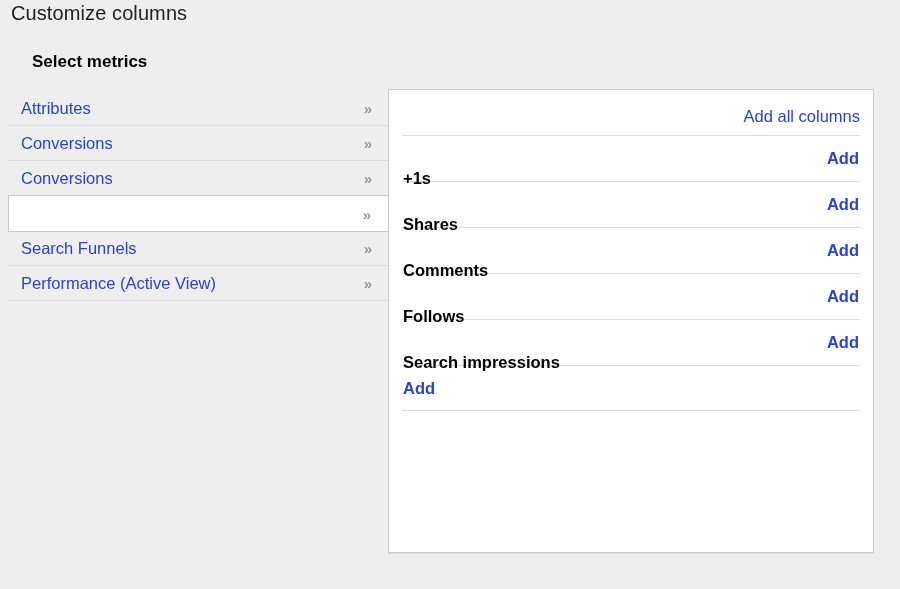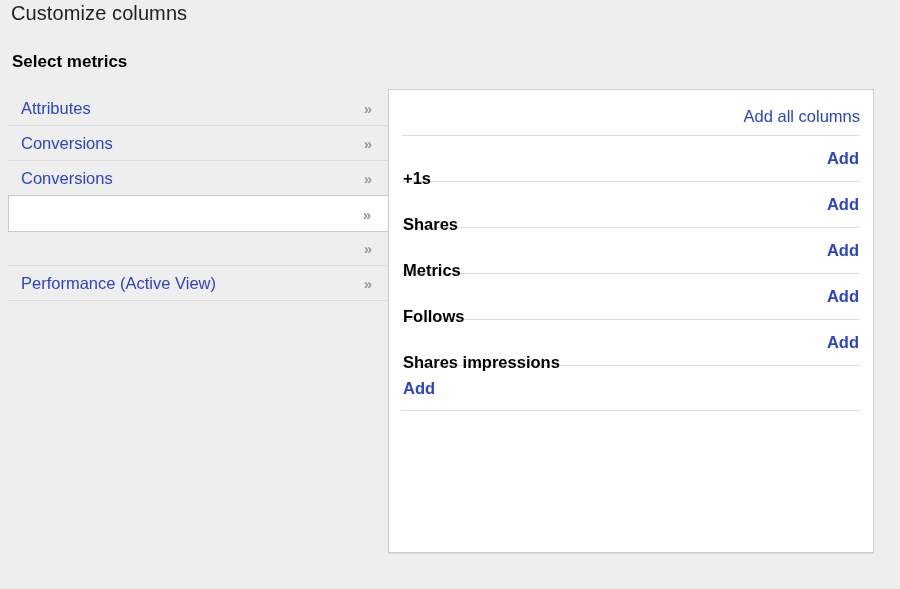--- a/index.html
+++ b/index.html
@@ -20,21 +20,21 @@
     left: 11px;
     top: 2px;
     font-size: 20px;
     color: #222222;
     font-weight: normal;
     letter-spacing: 0.1px;
   }
 
   #section-heading {
     position: absolute;
-    left: 12px;
+    left: 32px;
     top: 52px;
     font-size: 17px;
     font-weight: bold;
     color: #000000;
   }
 
   
   #category-list {
     position: absolute;
     left: 8px;
@@ -165,20 +165,21 @@
   <div class="cat-row">
     <span class="cat-label">Conversions</span>
     <span class="cat-chevron">»</span>
   </div>
 
   <div class="cat-row selected">
     <span class="cat-chevron">»</span>
   </div>
 
   <div class="cat-row">
+    <span class="cat-label">Search Funnels</span>
     <span class="cat-chevron">»</span>
   </div>
 
   <div class="cat-row">
     <span class="cat-label">Performance (Active View)</span>
     <span class="cat-chevron">»</span>
   </div>
 
 </div>
 
@@ -192,31 +193,31 @@
     <span class="metric-name">+1s</span>
     <span class="metric-add">Add</span>
   </div>
 
   <div class="metric-row">
     <span class="metric-name">Shares</span>
     <span class="metric-add">Add</span>
   </div>
 
   <div class="metric-row">
-    <span class="metric-name">Metrics</span>
+    <span class="metric-name">Comments</span>
     <span class="metric-add">Add</span>
   </div>
 
   <div class="metric-row">
     <span class="metric-name">Follows</span>
     <span class="metric-add">Add</span>
   </div>
 
   <div class="metric-row">
-    <span class="metric-name">Shares impressions</span>
+    <span class="metric-name">Search impressions</span>
     <span class="metric-add">Add</span>
   </div>
 
   <div class="metric-row">
     <span class="metric-add">Add</span>
   </div>
 
 </div>
 
 </body></html>

